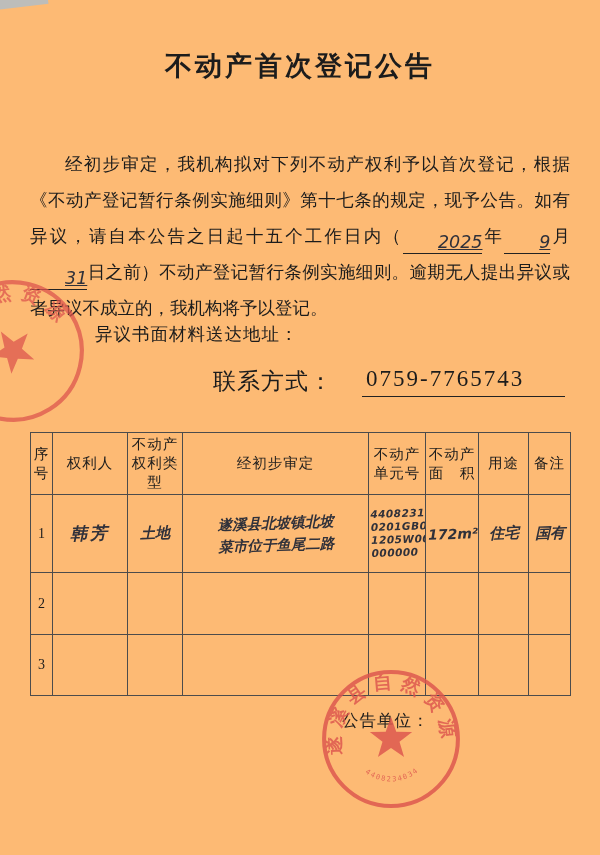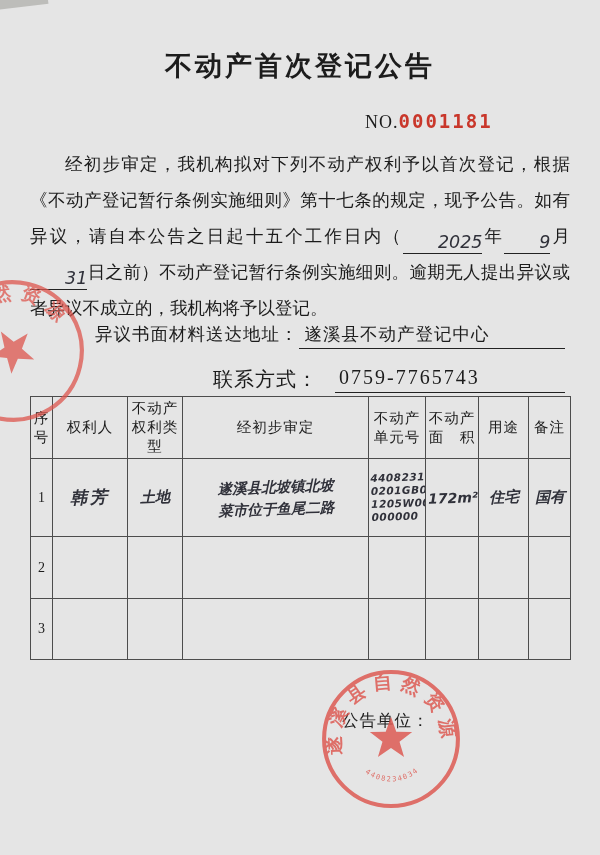--- a/index.html
+++ b/index.html
@@ -1,44 +1,44 @@
 <!DOCTYPE html>
 <html><head>
 <meta charset="utf-8">
 <style>
   html,body{margin:0;padding:0;background:#ffffff;}
   .page{
     position:relative;width:600px;height:855px;overflow:hidden;
-    background:#e5e5e5;
+    background:#fdba74;
     font-family:"Liberation Serif","DejaVu Serif",serif;
     color:#1c1c1c;
   }
   .scan-sliver{position:absolute;top:-4px;left:-6px;width:54px;height:11px;
     background:#bdbdba;transform:rotate(-7deg);}
   .title{position:absolute;top:48px;left:0;width:100%;text-align:center;
     font-size:27px;font-weight:bold;letter-spacing:3px;}
   .serial{position:absolute;top:110px;left:365px;font-size:18px;}
   .serial .no-label{font-family:"Liberation Serif",serif;letter-spacing:1px;}
   .serial .no-value{font-family:"DejaVu Sans Mono","Liberation Mono",monospace;
     color:#c9372b;font-weight:bold;font-size:19px;letter-spacing:2px;}
   .para{position:absolute;top:146px;left:30px;width:540px;
     font-size:17.5px;line-height:36px;text-align:justify;text-indent:2em;}
   .blank{display:inline-block;border-bottom:1.5px solid #222;text-align:center;
     vertical-align:bottom;line-height:22px;}
   .hw{font-style:italic;color:#30313a;
-    font-family:"DejaVu Sans","Liberation Sans",sans-serif;}
+    font-family:"DejaVu Sans","Liberation Sans",sans-serif;text-decoration:underline;}
   .blank.y{min-width:62px;} .blank.m{min-width:26px;} .blank.d{min-width:24px;}
   .addr-line{position:absolute;top:322px;left:95px;width:470px;display:flex;
-    font-size:17.5px;letter-spacing:1px;}
+    font-size:17.5px;letter-spacing:1px;text-align:center;}
   .addr-line .val{flex:1;border-bottom:1.5px solid #222;padding:0 4px 2px 6px;}
   .contact-line{position:absolute;top:366px;left:213px;width:352px;display:flex;
-    font-size:20px;letter-spacing:1px;}
+    font-size:23px;letter-spacing:1px;gap:29px;}
   .contact-line .val{flex:1;border-bottom:1.5px solid #222;padding:0 4px 2px 4px;
-    letter-spacing:2px;margin-left:17px;}
-  table.reg{position:absolute;top:396px;left:30px;width:540px;
+    letter-spacing:2px;}
+  table.reg{position:absolute;top:432px;left:30px;width:540px;
     border-collapse:collapse;table-layout:fixed;}
   table.reg td{border:1.4px solid #4c4c4c;text-align:center;vertical-align:middle;
     white-space:pre-line;padding:2px;overflow:hidden;}
   tr.head td{height:44px;font-size:14.5px;line-height:19px;letter-spacing:1px;}
   tr.r1 td{height:73px;}
   tr.r2 td{height:57px;}
   tr.r3 td{height:56px;}
   td.seq{font-size:14px;}
   .hw-cell{font-style:italic;color:#30313a;font-weight:bold;
     font-family:"DejaVu Sans","Liberation Sans",sans-serif;
@@ -59,31 +59,27 @@
 </style>
 </head>
 <body>
 
 <div class="page">
 
   <div class="scan-sliver"></div>
 
   <div class="title">不动产首次登记公告</div>
 
-  <div class="serial">
-    <span class="no-label">NO.</span><span class="no-value">0001181</span>
-  </div>
 
   <div class="para">
     <span>经初步审定，我机构拟对下列不动产权利予以首次登记，根据《不动产登记暂行条例实施细则》第十七条的规定，现予公告。如有异议，请自本公告之日起十五个工作日内（</span><span class="blank y"><span class="hw">2025</span></span><span>年</span><span class="blank m"><span class="hw">9</span></span><span>月</span><span class="blank d"><span class="hw">31</span></span><span>日之前）不动产登记暂行条例实施细则。逾期无人提出异议或者异议不成立的，我机构将予以登记。</span>
   </div>
 
   <div class="addr-line">
     <span>异议书面材料送达地址：</span>
-    <span class="val">遂溪县不动产登记中心</span>
   </div>
 
   <div class="contact-line">
     <span>联系方式：</span>
     <span class="val">0759-7765743</span>
   </div>
 
   <table class="reg">
     <colgroup>
       <col style="width:22px">

